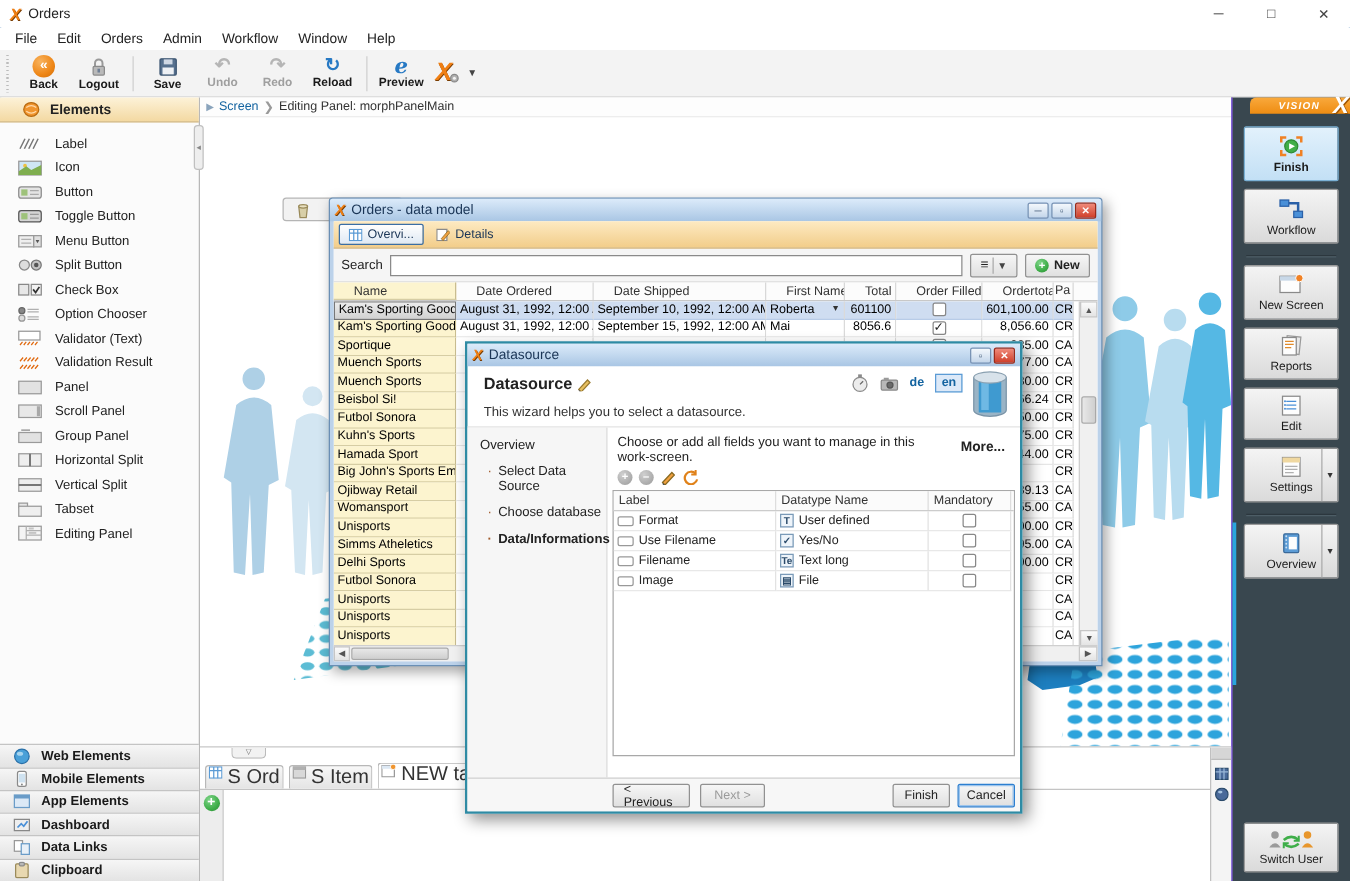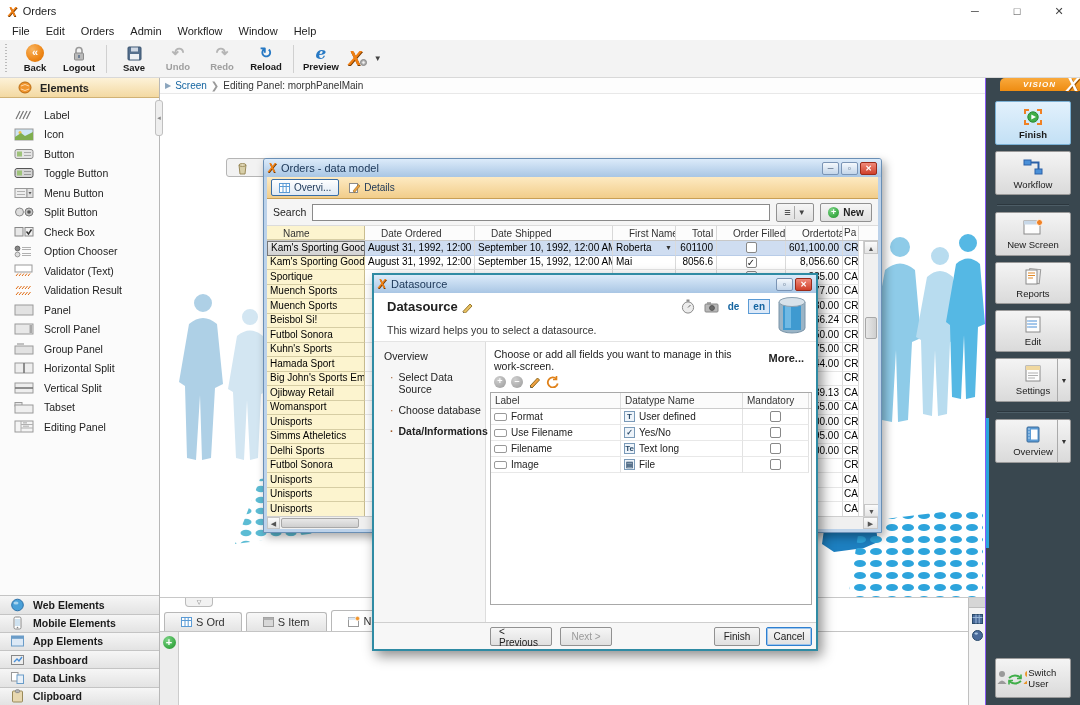--- a/index.html
+++ b/index.html
@@ -121,39 +121,39 @@
 .tf-ico{width:13px;height:8px;border:1px solid #999;border-radius:2px;background:#fff;flex:none}
 .dt-ico{width:11px;height:11px;border:1px solid #7a9ab8;background:#eef4fa;color:#2a4a6a;font-size:8px;font-weight:bold;line-height:10px;text-align:center;flex:none}
 .ds-foot{height:27px;border-top:1px solid #cfcfcf;background:#f7f7f7;position:relative}
 .ds-btn{position:absolute;top:4px;height:19px;padding:0 8px}
 .ds-btn.disabled{color:#9a9a9a}
 .ds-btn.focused{border:1px solid #2d7fd0;box-shadow:inset 0 0 0 1px #9cc4ec}
 
 .bpanel{left:0;top:503px;width:825px;height:108px;background:#fff;border-top:1px solid #c8c8c8;z-index:1}
 .notch{position:absolute;left:25px;top:0;width:28px;height:9px;background:#f2f2f2;border:1px solid #bbb;border-top:none;border-radius:0 0 4px 4px;font-size:6px;color:#777;text-align:center;line-height:8px}
 .btabs{position:absolute;left:4px;top:12px;height:21px;display:flex;align-items:flex-end;gap:4px}
-.btab{height:19px;padding:0 16px;display:flex;align-items:center;gap:4px;font-size:11px;color:#333;background:linear-gradient(#f8f8f8,#e4e4e4);border:1px solid #b8b8b8;border-bottom:none;border-radius:3px 3px 0 0}
+.btab{height:19px;padding:0 2px;display:flex;gap:4px;font-size:16px;color:#333;background:linear-gradient(#f8f8f8,#e4e4e4);border:1px solid #b8b8b8;border-bottom:none;border-radius:3px 3px 0 0}
 .btab.sel{background:#fff;height:21px}
 .bp-content{position:absolute;left:0;top:33px;right:17px;bottom:0;border-top:1px solid #c4c4c4;background:#fff}
 .bp-rail{position:absolute;left:0;top:0;bottom:0;width:19px;background:#ededed;border-right:1px solid #ccc;padding-top:4px;display:flex;justify-content:center;align-items:flex-start}
 .big-plus{width:13px;height:13px;border-radius:50%;background:radial-gradient(circle at 35% 30%,#7ed488,#3fae49 60%,#2d8a35);color:#fff;font-weight:bold;font-size:11px;line-height:12px;text-align:center}
 .rrail{left:808px;top:504px;width:17px;height:107px;background:#f4f4f4;border-left:1px solid #c0c0c0;z-index:1}
 .rrail .corner{height:10px;background:#d6d6d6;border-bottom:1px solid #bdbdbd}
 .rrail .ric{display:flex;justify-content:center;margin-top:6px}
 
 .rpanel{left:985px;top:78px;width:95px;height:627px;background:#39474f;border-left:1px solid #8b5cf6}
 .rpanel::before{content:"";position:absolute;left:0;top:340px;width:3px;height:130px;background:#2aa6de}
 .rp-head{position:absolute;top:0;left:14px;right:0;height:13px;background:linear-gradient(#f9a93c,#ee8c12);border-radius:5px 0 0 0;font-size:8px;font-weight:bold;font-style:italic;letter-spacing:1px;color:#fff;text-align:right;line-height:13px;padding-right:24px}
 .rp-x{position:absolute;right:1px;top:-4px;font-size:19px;font-weight:bold;font-style:italic;color:#fff;text-shadow:1px 1px 0 #a05500}
 .rp-body{position:absolute;top:17px;left:0;right:0;bottom:0;padding:0 9px}
 .rp-btn{position:relative;margin-top:6px;height:44px;background:linear-gradient(#f4f4f4,#dadada);border:1px solid #9a9a9a;border-radius:2px;display:flex;flex-direction:column;align-items:center;justify-content:center;gap:2px;font-size:9.5px;color:#1a1a1a}
 .rp-btn.active{background:linear-gradient(#e2f1fc,#c3e0f5);border-color:#7ab0d4;font-weight:bold}
 .rp-btn .dd{position:absolute;right:0;top:0;bottom:0;width:13px;border-left:1px solid #aaa;display:flex;align-items:center;justify-content:center;font-size:7px;color:#333}
 .rp-div{height:2px;margin:9px 2px 3px;border-top:1px solid #2c373e;border-bottom:1px solid #4d5d66}
-.rp-switch{position:absolute;left:9px;right:9px;bottom:7px;height:40px;background:linear-gradient(#f4f4f4,#dadada);border:1px solid #9a9a9a;border-radius:2px;display:flex;flex-direction:row;align-items:center;justify-content:center;gap:1px;font-size:9.5px;color:#1a1a1a}
+.rp-switch{position:absolute;left:9px;right:9px;bottom:7px;height:40px;background:linear-gradient(#f4f4f4,#dadada);border:1px solid #9a9a9a;border-radius:2px;display:flex;flex-direction:column;align-items:center;justify-content:center;gap:1px;font-size:9.5px;color:#1a1a1a}
 svg{display:block}
 </style>
 </head>
 <body>
 
 <div class="app">
 
   <div class="abs titlebar">
     <span class="xlogo" style="font-size:13px;margin-left:8px">X</span>
     <span class="tb-title">Orders</span>

